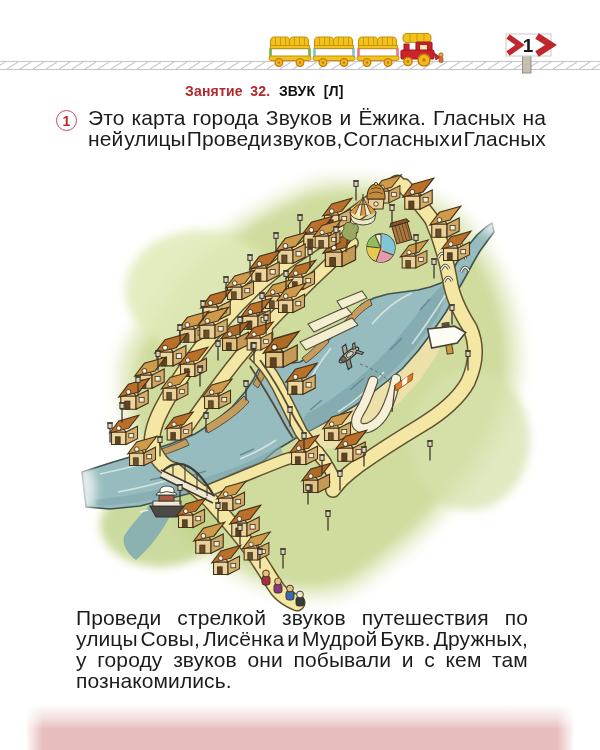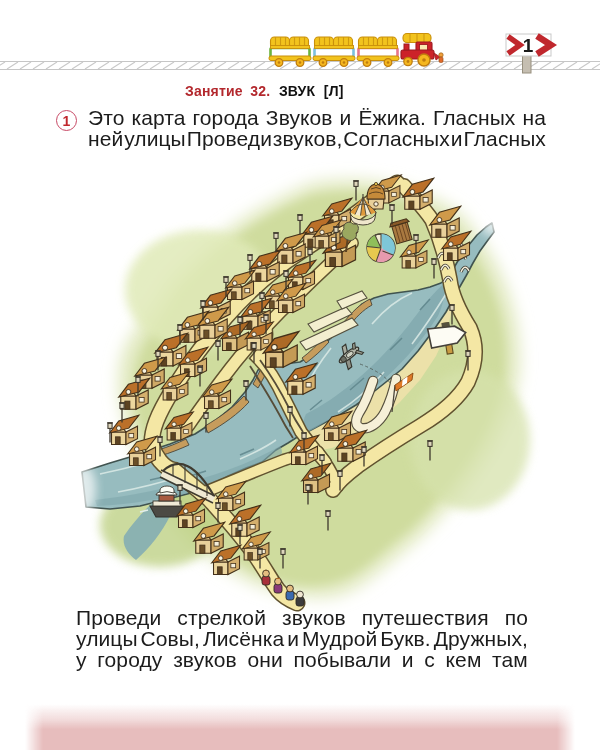--- a/index.html
+++ b/index.html
@@ -520,16 +520,17 @@
         <span>у</span>
         <span>городу</span>
         <span>звуков</span>
         <span>они</span>
         <span>побывали</span>
         <span>и</span>
         <span>с</span>
         <span>кем</span>
         <span>там</span>
       </div>
+ <div>познакомились.</div>
 </div>
 
 <div class="abs" style="left:25px;top:704px;width:550px;height:46px;background:linear-gradient(180deg,rgba(231,189,189,0) 0%,rgba(231,189,189,0.55) 35%,#e7bdbd 55%,#e7bdbd 100%);-webkit-mask-image:linear-gradient(90deg,transparent 0,#000 18px,#000 532px,transparent 100%);"></div>
 
 </div>
 </body></html>

